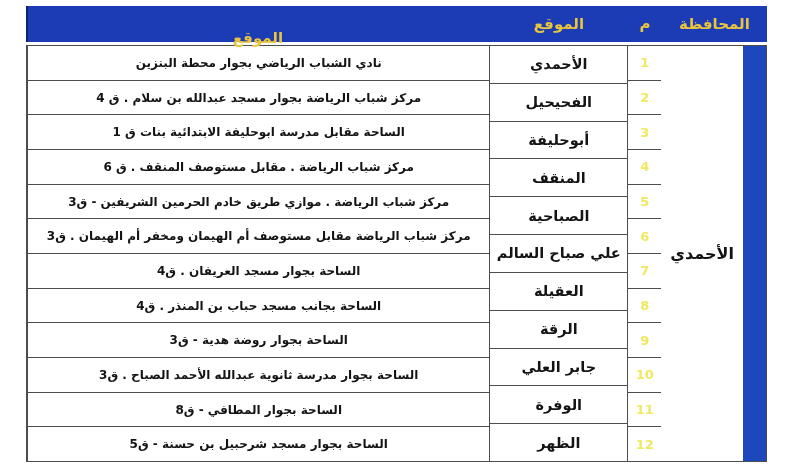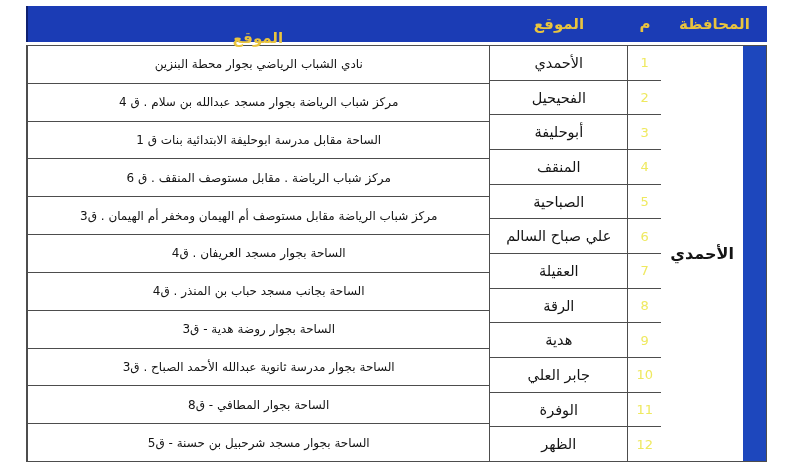--- a/index.html
+++ b/index.html
@@ -34,21 +34,21 @@
     border:1px solid var(--border);background:#fff;
   }
   .col{display:flex;flex-direction:column;}
   .col-bar{width:23px;background:var(--bar-blue);}
   .col-gov{width:82px;}
   .col-num{width:34px;border-left:1px solid var(--border);}
   .col-area{width:138px;border-left:1px solid var(--border);}
   .col-loc{width:463px;border-left:1px solid var(--border);}
   .cell{
     flex:1 1 0;display:flex;align-items:center;justify-content:center;
-    font-weight:normal;overflow:visible;
+    font-weight:bold;overflow:visible;
   }
   .col .cell + .cell{border-top:1px solid var(--border);}
   .num-cell{color:var(--num-yellow);font-size:13px;}
   .area-cell{font-size:14.5px;}
   .loc-cell{font-size:12px;white-space:nowrap;}
   .gov-cell{
     flex:1;display:flex;align-items:center;justify-content:center;
     font-weight:bold;font-size:16px;
   }
 </style>
@@ -90,31 +90,31 @@
 
       <div class="col col-area">
         <div class="cell area-cell">الأحمدي</div>
         <div class="cell area-cell">الفحيحيل</div>
         <div class="cell area-cell">أبوحليفة</div>
         <div class="cell area-cell">المنقف</div>
         <div class="cell area-cell">الصباحية</div>
         <div class="cell area-cell">علي صباح السالم</div>
         <div class="cell area-cell">العقيلة</div>
         <div class="cell area-cell">الرقة</div>
-        <div class="cell area-cell">هدية</div>
         <div class="cell area-cell">جابر العلي</div>
         <div class="cell area-cell">الوفرة</div>
         <div class="cell area-cell">الظهر</div>
       </div>
 
       <div class="col col-loc">
         <div class="cell loc-cell">نادي الشباب الرياضي بجوار محطة البنزين</div>
         <div class="cell loc-cell">مركز شباب الرياضة بجوار مسجد عبدالله بن سلام . ق 4</div>
         <div class="cell loc-cell">الساحة مقابل مدرسة ابوحليفة الابتدائية بنات ق 1</div>
         <div class="cell loc-cell">مركز شباب الرياضة . مقابل مستوصف المنقف . ق 6</div>
+        <div class="cell loc-cell">مركز شباب الرياضة . موازي طريق خادم الحرمين الشريفين - ق3</div>
         <div class="cell loc-cell">مركز شباب الرياضة مقابل مستوصف أم الهيمان ومخفر أم الهيمان . ق3</div>
         <div class="cell loc-cell">الساحة بجوار مسجد العريفان . ق4</div>
         <div class="cell loc-cell">الساحة بجانب مسجد حباب بن المنذر . ق4</div>
         <div class="cell loc-cell">الساحة بجوار روضة هدية - ق3</div>
         <div class="cell loc-cell">الساحة بجوار مدرسة ثانوية عبدالله الأحمد الصباح . ق3</div>
         <div class="cell loc-cell">الساحة بجوار المطافي - ق8</div>
         <div class="cell loc-cell">الساحة بجوار مسجد شرحبيل بن حسنة - ق5</div>
       </div>
 
     </div>

